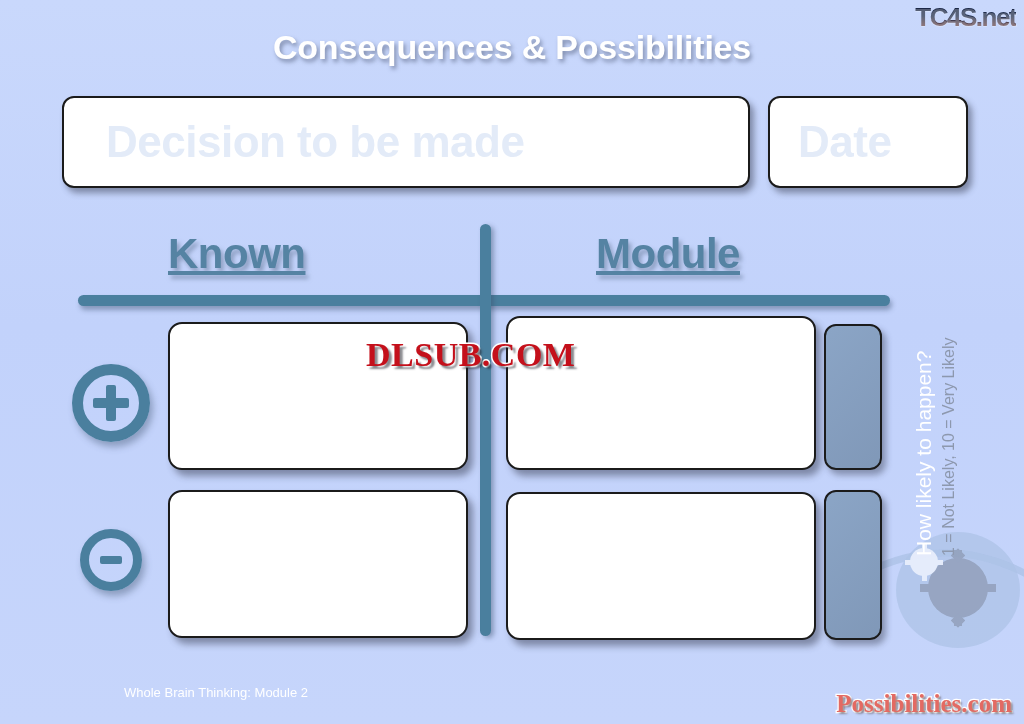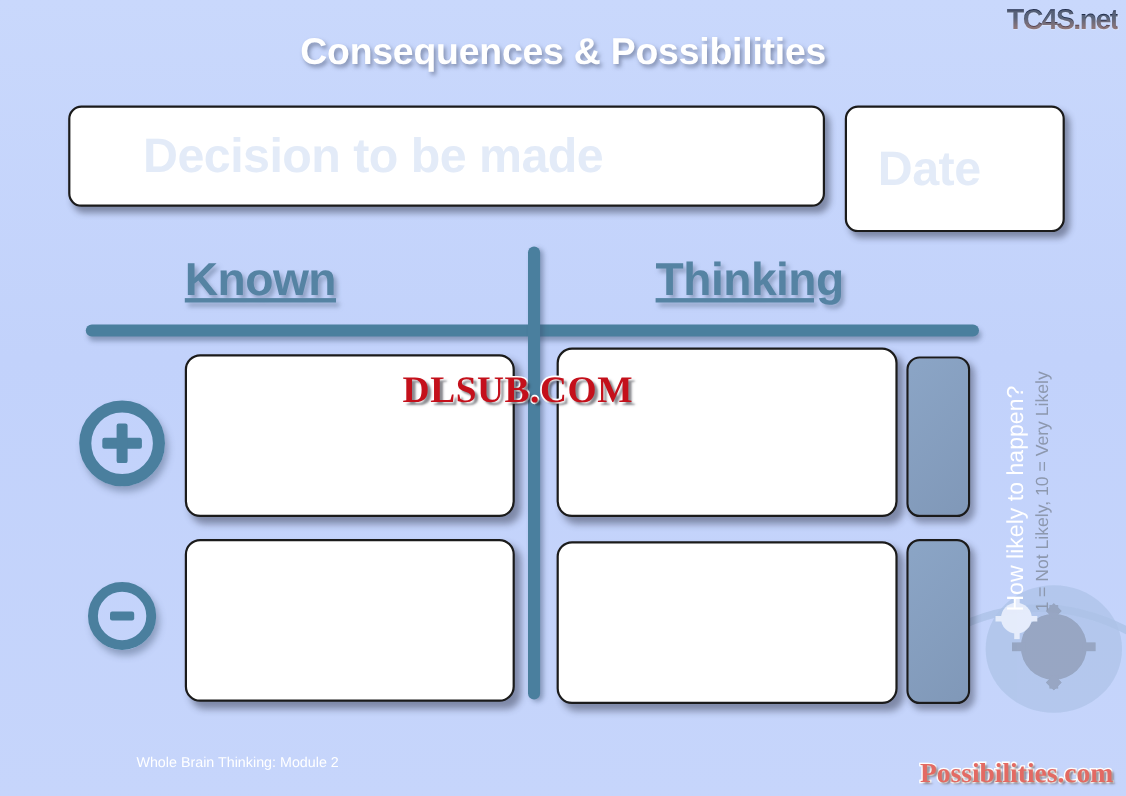--- a/index.html
+++ b/index.html
@@ -84,22 +84,22 @@
     align-items: center;
   }
   .field .ph {
     font-size: 44px;
     font-weight: bold;
     color: #e3ebf8;
     letter-spacing: -0.5px;
     white-space: nowrap;
     user-select: none;
   }
-  #decision-field { left: 62px; top: 96px; width: 688px; height: 92px; padding-left: 66px; }
-  #date-field     { left: 768px; top: 96px; width: 200px; height: 115px; padding-left: 28px; }
+  #decision-field { left: 62px; top: 96px; width: 688px; height: 92px; padding-left: 42px; }
+  #date-field     { left: 768px; top: 96px; width: 200px; height: 92px; padding-left: 28px; }
 
   
   .col-head {
     position: absolute;
     font-size: 42px;
     font-weight: bold;
     color: #5583a3;
     letter-spacing: -0.5px;
     text-shadow: 3px 4px 4px rgba(90,110,140,0.5);
     white-space: nowrap;
@@ -277,21 +277,21 @@
 
   <div class="field" id="decision-field">
     <span class="ph">Decision to be made</span>
   </div>
 
   <div class="field" id="date-field">
     <span class="ph">Date</span>
   </div>
 
   <div class="col-head" id="head-known">Known</div>
-  <div class="col-head" id="head-unknown">Thinking</div>
+  <div class="col-head" id="head-unknown">Module</div>
 
   <div class="rule-h"></div>
   <div class="rule-v"></div>
 
   <div class="sign" id="sign-plus">
     <div class="bar-h"></div>
     <div class="bar-v"></div>
   </div>
 
   <div class="sign" id="sign-minus">

